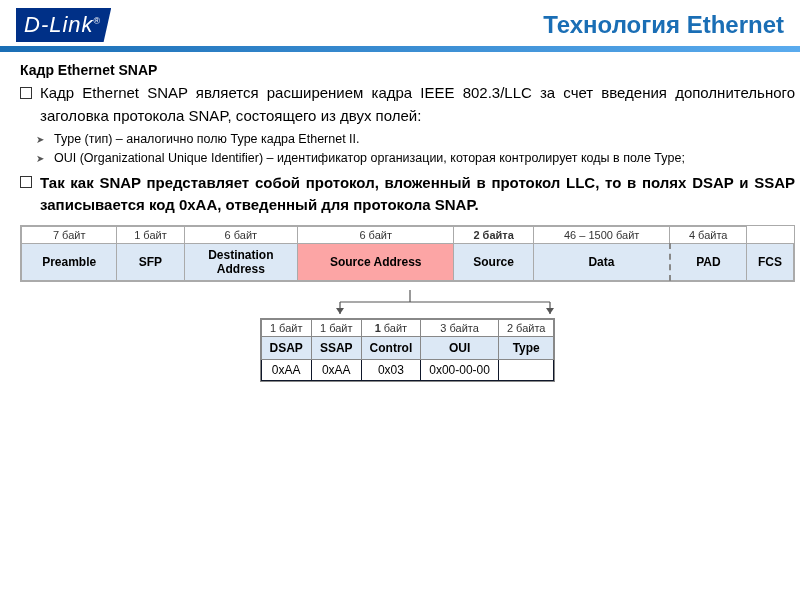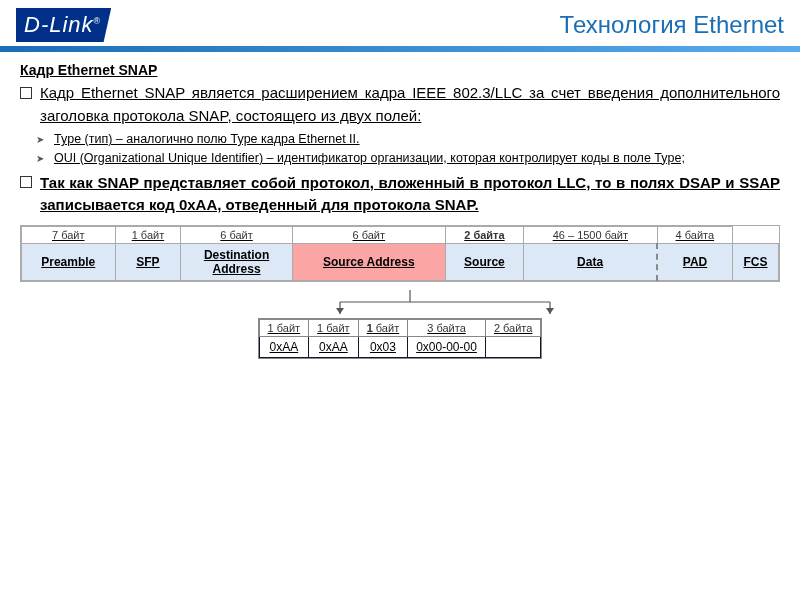--- a/index.html
+++ b/index.html
@@ -19,36 +19,35 @@
       align-items: center;
       padding: 8px 16px 4px 16px;
       background: #fff;
     }
     .logo-area {
       display: flex;
       align-items: center;
     }
     .page-title {
       font-size: 24px;
-      font-weight: normal;
+      font-weight: bold;
       color: #1a6eb5;
       text-align: right;
     }
 
     
     .top-bar {
       height: 6px;
       background: linear-gradient(to right, #1a6eb5, #5aabee);
       margin-bottom: 4px;
     }
 
     
     .content {
-      padding: 6px 20px 6px 20px;
-      text-decoration: underline;
+      padding: 6px 5px 6px 20px;
     }
 
     .section-title {
       font-size: 14px;
       font-weight: bold;
       color: #000;
       margin-bottom: 4px;
     }
 
     .bullet-list {
@@ -294,20 +293,27 @@
     <div class="snap-outer">
       <table class="snap-table">
         <tbody>
             <tr class="header-row">
           <td>1 байт</td>
           <td>1 байт</td>
           <td><strong>1</strong> байт</td>
           <td>3 байта</td>
           <td>2 байта</td>
         </tr>
+        <tr class="label-row">
+          <td>DSAP</td>
+          <td>SSAP</td>
+          <td>Control</td>
+          <td>OUI</td>
+          <td>Type</td>
+        </tr>
         <tr class="value-row">
           <td>0хАА</td>
           <td>0хАА</td>
           <td>0х03</td>
           <td>0х00-00-00</td>
           <td></td>
         </tr>
       </tbody>
         </table>
     </div>

